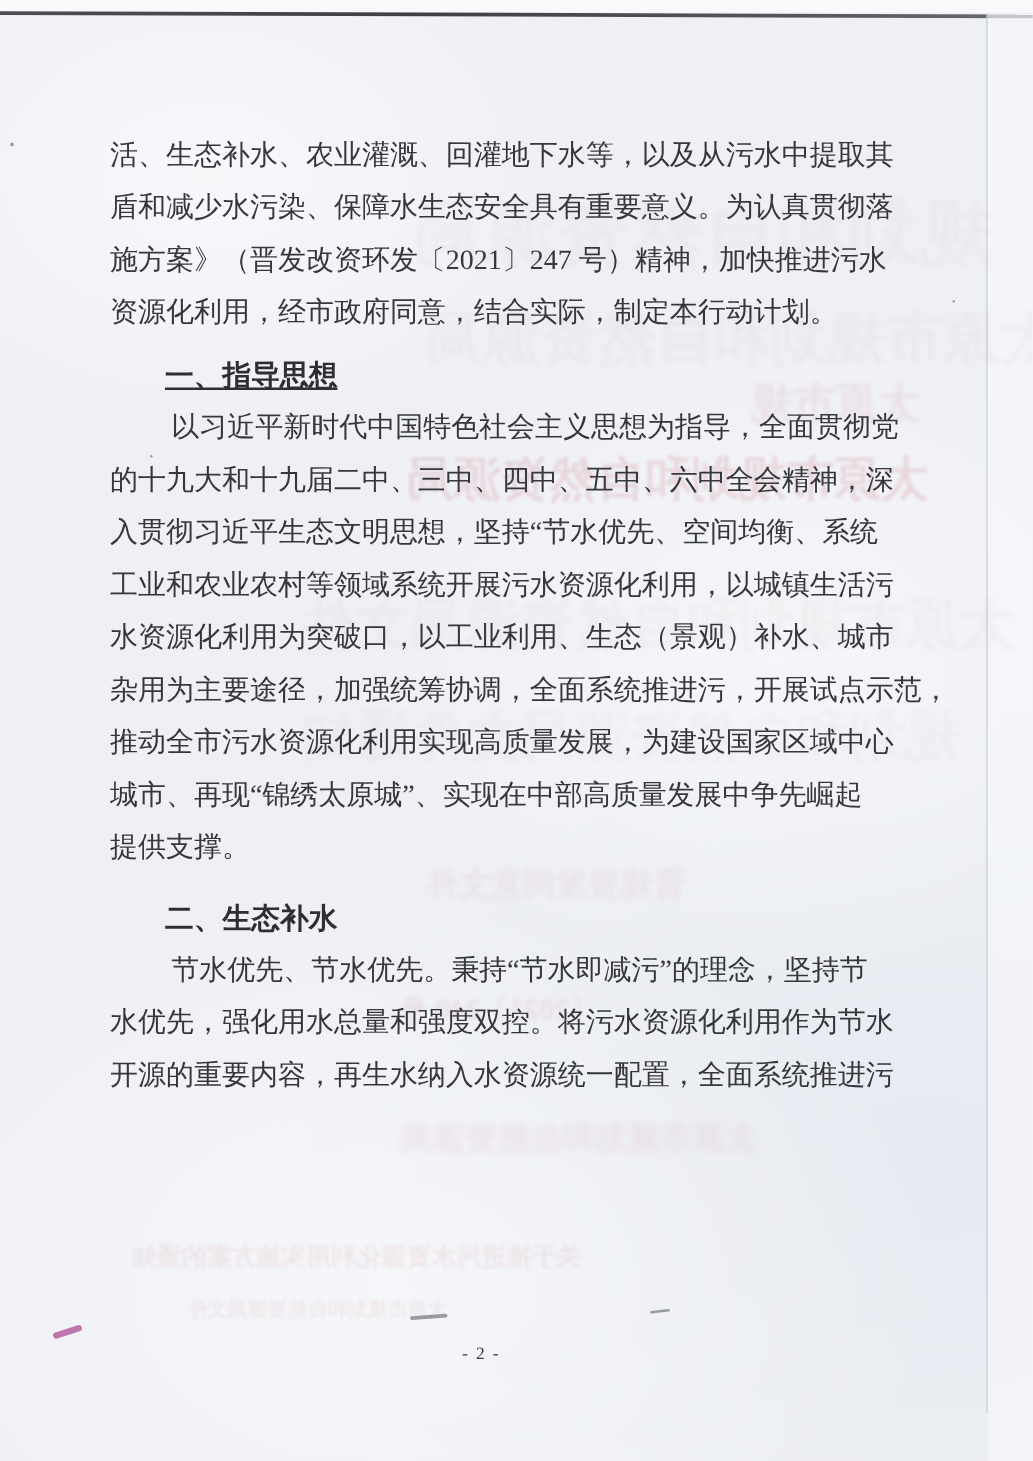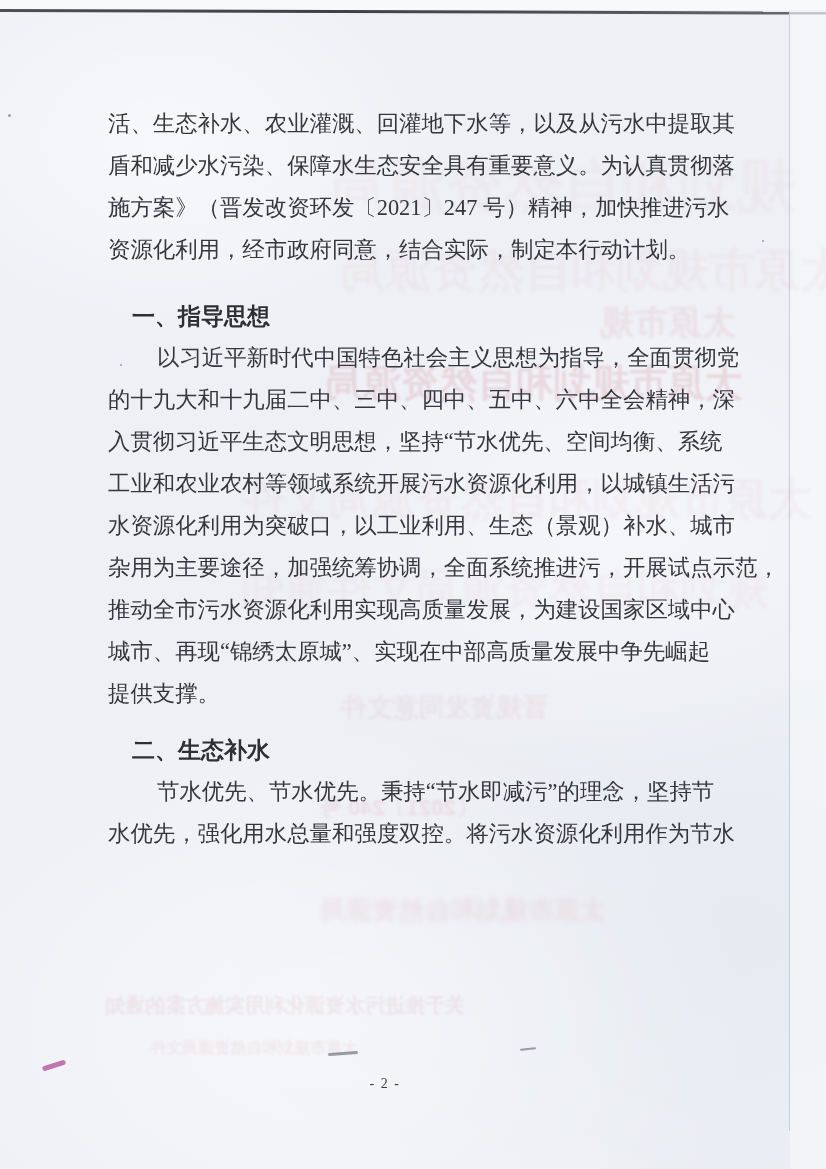--- a/index.html
+++ b/index.html
@@ -22,28 +22,28 @@
     position:absolute;left:-4px;top:9px;width:840px;height:3px;
     background:linear-gradient(90deg,#4e4f54 0%,#3f4045 40%,#55565b 75%,#6a6b70 100%);
     transform:rotate(0.18deg);transform-origin:left center;
   }
   .fold-line{position:absolute;left:789px;top:11px;width:1px;height:1120px;background:#c9cdd6;}
   .fold-side{position:absolute;left:790px;top:11px;width:36px;height:1158px;background:rgba(246,247,251,.65);}
   .doc{
     position:absolute;left:88px;top:103px;width:664px;
     font-size:22.4px;color:#36373d;
   }
-  .line{height:42px;line-height:42px;white-space:nowrap;margin-left:20px;}
+  .line{height:42px;line-height:42px;white-space:nowrap;}
   .indent{text-indent:49px;}
   .heading{
     height:42px;line-height:42px;margin:0;white-space:nowrap;
     font-family:"Liberation Sans","DejaVu Sans",sans-serif;
     font-weight:700;font-size:23px;text-indent:44px;color:#2e2f34;
   }
-  .heading.h1{margin-top:24px;}
+  .heading.h1{margin-top:8px;text-decoration:underline;}
   .heading.h2{margin-top:14px;}
   .page-number{
     position:absolute;left:88px;top:1076px;width:594px;text-align:center;
     font-size:14px;letter-spacing:1.5px;color:#3a3b41;
   }
   .bleed{
     position:absolute;transform:scaleX(-1);
     font-family:"Liberation Sans","DejaVu Sans",sans-serif;
     font-weight:700;color:#c4636e;white-space:nowrap;
     filter:blur(1.5px);pointer-events:none;
@@ -94,20 +94,21 @@
     <div class="line">水资源化利用为突破口，以工业利用、生态（景观）补水、城市</div>
     <div class="line">杂用为主要途径，加强统筹协调，全面系统推进污，开展试点示范，</div>
     <div class="line">推动全市污水资源化利用实现高质量发展，为建设国家区域中心</div>
     <div class="line">城市、再现“锦绣太原城”、实现在中部高质量发展中争先崛起</div>
     <div class="line">提供支撑。</div>
 
     <h2 class="heading h2">二、生态补水</h2>
 
     <div class="line indent">节水优先、节水优先。秉持“节水即减污”的理念，坚持节</div>
     <div class="line">水优先，强化用水总量和强度双控。将污水资源化利用作为节水</div>
+    <div class="line">开源的重要内容，再生水纳入水资源统一配置，全面系统推进污</div>
   </main>
 
   <div class="page-number">- 2 -</div>
 
   <div class="pink-mark"></div>
   <div class="dash d1"></div>
   <div class="dash d2"></div>
   <div class="speck" style="left:8px;top:114px;width:3px;height:3px;"></div>
   <div class="speck" style="left:762px;top:240px;width:2px;height:2px;"></div>
   <div class="speck" style="left:120px;top:364px;width:2px;height:2px;"></div>

